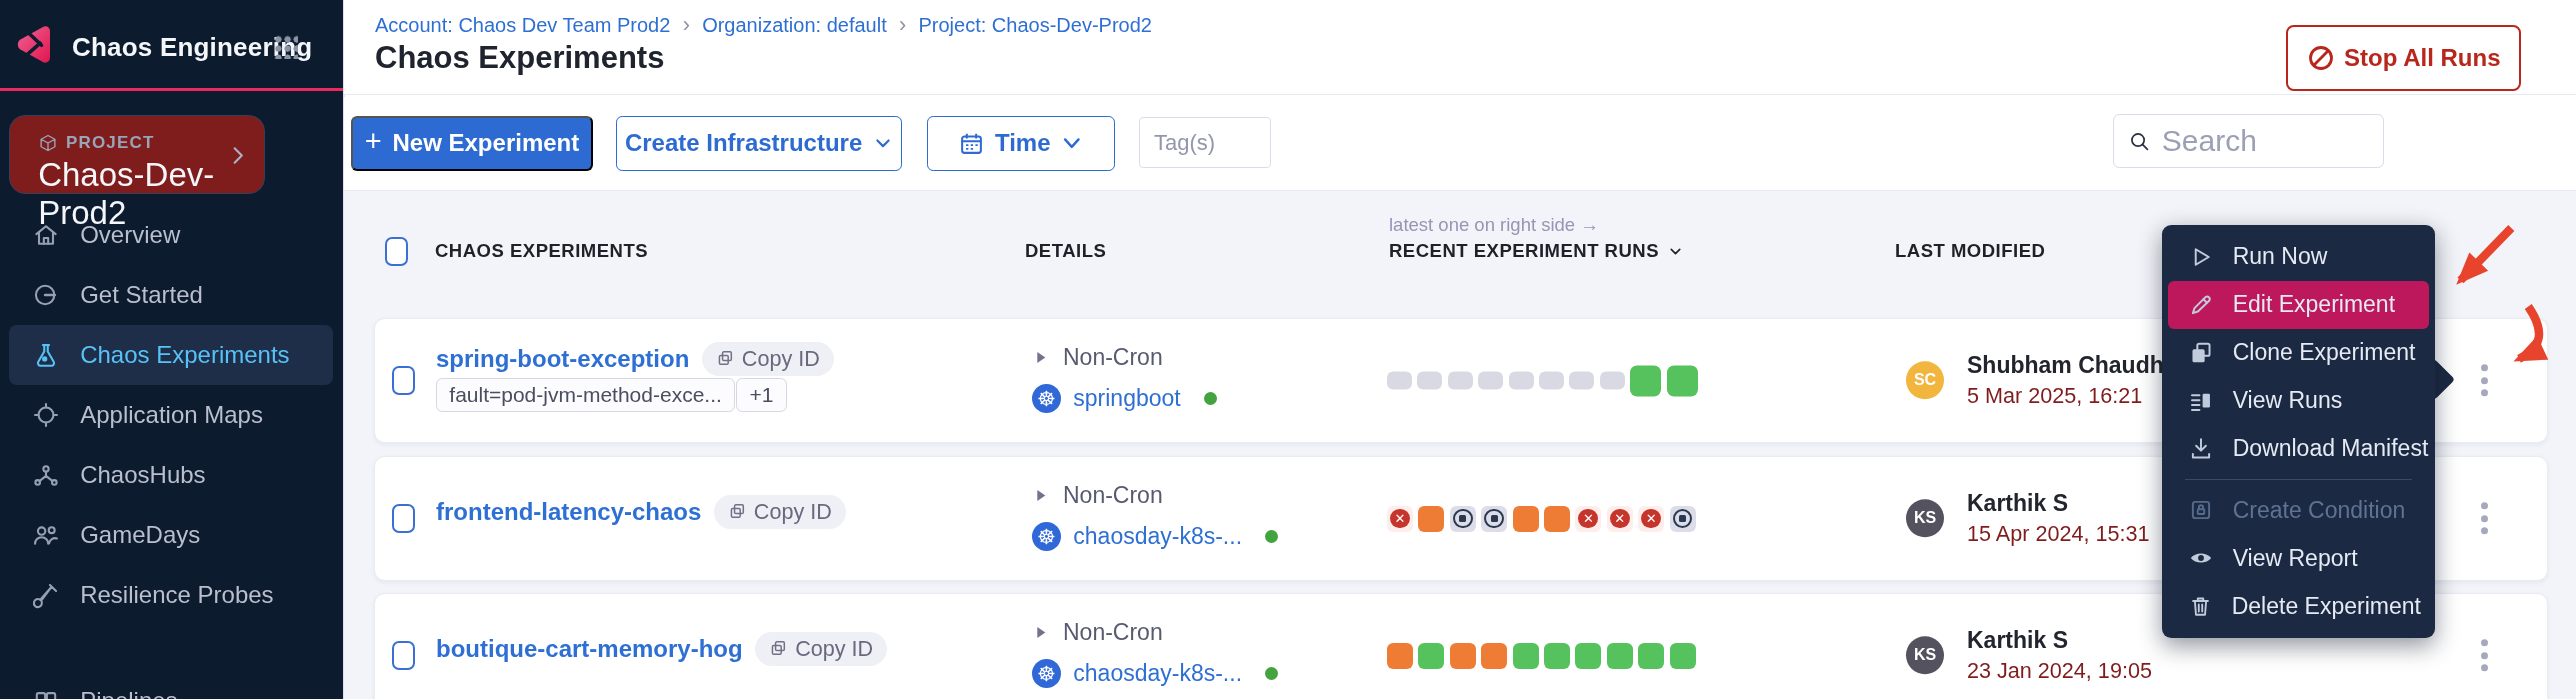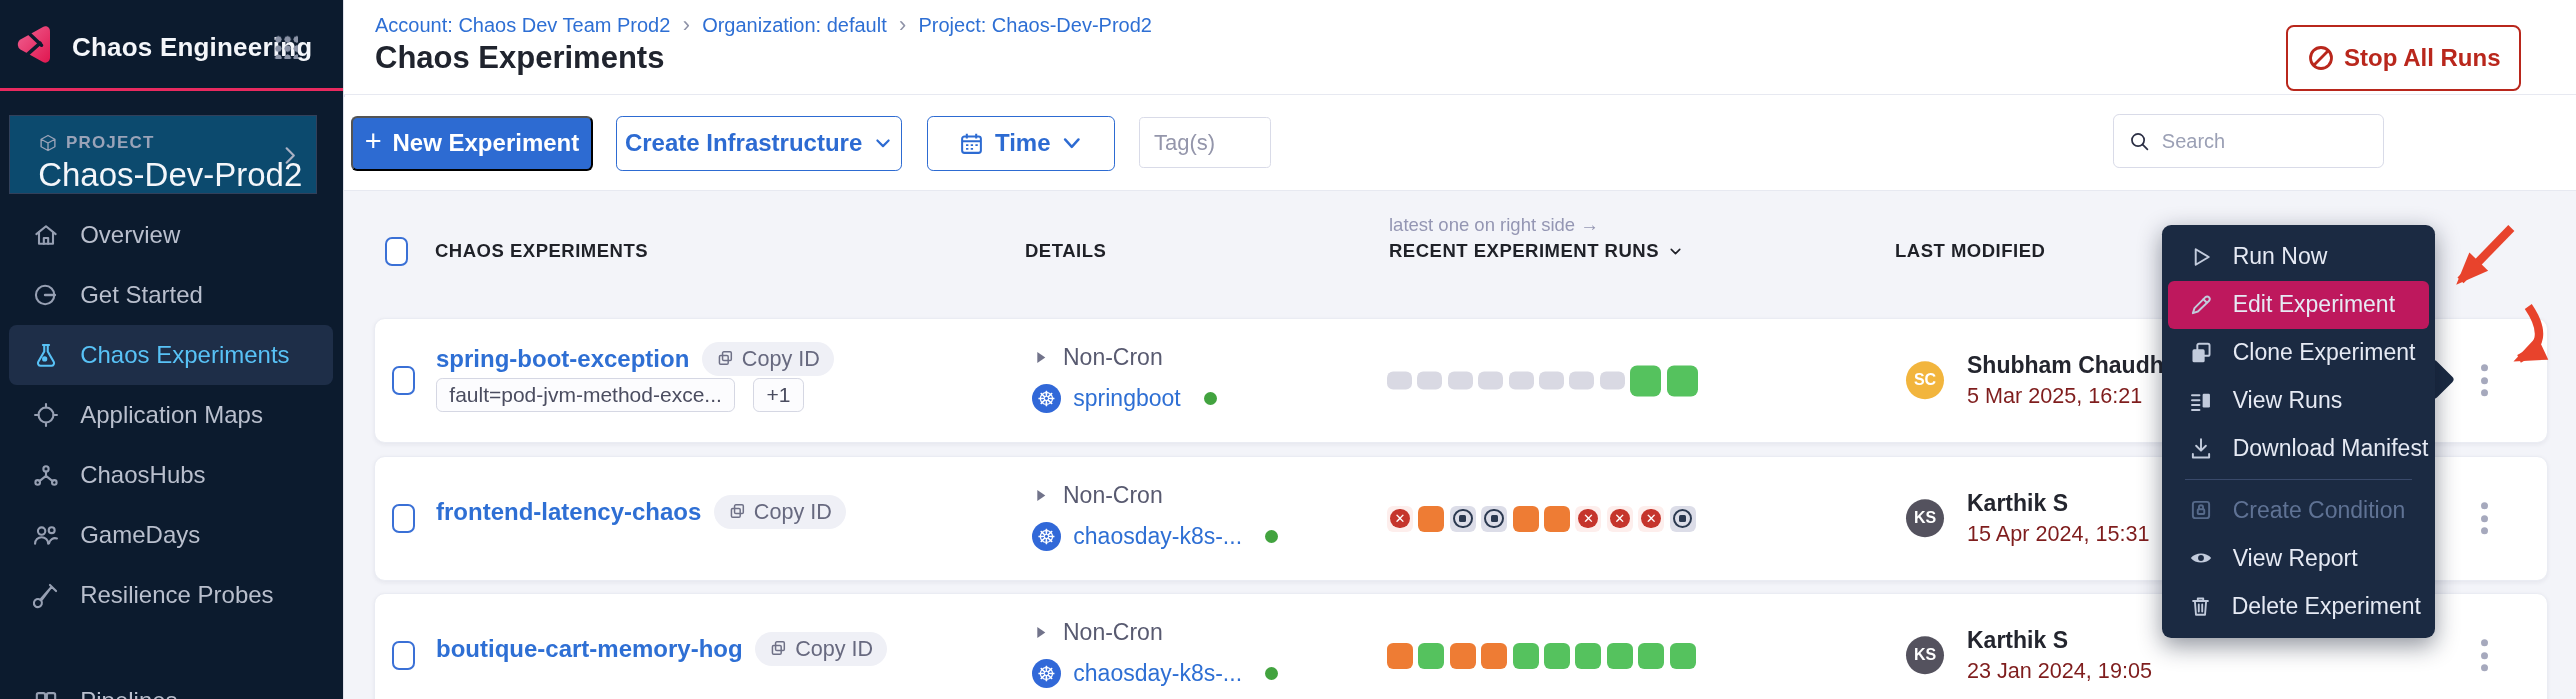--- a/index.html
+++ b/index.html
@@ -9,21 +9,21 @@
 
   
   #sidebar{position:absolute;left:0;top:0;width:343px;height:700px;background:var(--sidebar_bg,#0c1b2e)}
   #side-divider{position:absolute;left:343px;top:0;width:1.5px;height:700px;background:#dfe1ea}
   #app-header{position:absolute;left:0;top:0;width:343px;height:88px}
   #logo{position:absolute;left:12.3px;top:21.6px;width:45px;height:45px}
   #app-title{position:absolute;left:72px;top:32px;font-size:26px;font-weight:700;color:#f4f6fa;letter-spacing:0.2px}
   #grid-icon{position:absolute;left:273px;top:34px;width:25px;height:25px;
     background:radial-gradient(circle,#8b93a6 3.1px,transparent 3.5px);background-size:9.2px 9.2px;background-position:0.8px 0.8px}
   #brand-line{position:absolute;left:0;top:88px;width:343px;height:3.1px;background:var(--brand_pink,#e92a5f)}
-  #project-card{position:absolute;left:9.2px;top:115px;width:308px;height:79px;border:1.5px solid #32405a;border-radius:0;background:#0c4a6e;cursor:pointer}
+  #project-card{position:absolute;left:9.2px;top:115px;width:256px;height:79px;border:1.5px solid #32405a;border-radius:16px;background:#7f1d1d;cursor:pointer}
   #project-label-row{position:absolute;left:28px;top:17px;display:flex;align-items:center;gap:7.7px;color:#9aa3b8}
   #project-label{font-size:17px;font-weight:700;letter-spacing:1.2px;color:#9aa3b8}
   #project-name{position:absolute;left:28px;top:40px;font-size:33px;color:#f4f6fa}
   #project-chevron{position:absolute;right:15.4px;top:28px;color:#aab1c4}
   .nav-item{position:absolute;left:9.2px;width:324px;height:60px;display:flex;align-items:center;gap:20px;padding-left:23px;border-radius:7.7px;cursor:pointer;color:#b9bfcd}
   .nav-item .ic{color:#97a0b3}
   .nav-item.sel{background:#1e2e48;color:var(--sidebar_selected_text,#58c2f6)}
   .nav-item.sel .ic{color:var(--sidebar_selected_text,#58c2f6)}
   .nav-label{font-size:24px}
 
@@ -39,40 +39,40 @@
   #toolbar{position:absolute;left:344px;top:97px;width:2232px;height:94px;background:#fff;border-bottom:1.5px solid #e7e9f1}
   .tb-btn{position:absolute;top:18.5px;height:55px;display:flex;align-items:center;justify-content:center;gap:10.8px;
     border-radius:6.2px;font-size:24px;font-weight:700;cursor:pointer}
   #btn-new{left:7px;width:242px;background:var(--accent_blue,#2d6bd2);color:#fff}
   #btn-infra{left:272px;width:286px;background:#fff;border:1.9px solid var(--accent_blue,#2d6bd2);color:var(--accent_blue,#2d6bd2)}
   #btn-time{left:583px;width:188px;background:#fff;border:1.9px solid var(--accent_blue,#2d6bd2);color:var(--accent_blue,#2d6bd2)}
   #tags-input{position:absolute;left:795px;top:20px;width:132px;height:51px;border:1.5px solid #d9dbe8;border-radius:4.6px;
     font-size:22px;color:#4b4d60;padding:0 14px;outline:none;font-family:inherit}
   #tags-input::placeholder{color:#9496ab}
   #search-wrap{position:absolute;left:1769px;top:17px;width:271px;height:54px;border:1.5px solid #d9dbe8;border-radius:6.2px;background:#fff;display:flex;align-items:center;gap:10.8px;padding:0 14px}
-  #search-input{border:none;outline:none;font-size:20px;width:185px;color:#15803d;font-family:inherit}
+  #search-input{border:none;outline:none;font-size:30px;width:185px;color:#15803d;font-family:inherit}
   #search-input::placeholder{color:#9ba0b5}
 
   
   #content{position:absolute;left:344px;top:191px;width:2232px;height:509px;background:var(--content_bg,#f3f4f9)}
   #annotation{position:absolute;left:1045px;top:23px;font-size:18.5px;color:#9496b3}
   .col-head{position:absolute;top:49px;font-size:18.5px;font-weight:700;color:#1f2128;letter-spacing:0.5px;display:flex;align-items:center;gap:7.7px}
   #head-check{position:absolute;left:41px;top:46px}
   .checkbox{width:23px;height:29px;border:2.3px solid #3a70d6;border-radius:7px;background:#fff;cursor:pointer}
   #ch-name{left:91px}#ch-details{left:681px}#ch-runs{left:1045px}#ch-mod{left:1551px}
 
   .card{position:absolute;left:30px;width:2174px;height:125px;background:#fff;border:0.8px solid #eaecf3;border-radius:10.8px;
     box-shadow:0 1.5px 4.6px rgba(40,41,61,.06)}
   .card .checkbox{position:absolute;left:17px;top:50%;margin-top:-14.6px}
   .cell-name{position:absolute;left:61px;top:0;width:539px;height:100%}
   .name-line{position:absolute;left:0;display:flex;align-items:center;gap:12.3px}
   .exp-name{font-size:24px;font-weight:700;color:var(--link_blue,#2e6fd4);cursor:pointer}
   .copy-pill{display:flex;align-items:center;gap:6.2px;background:#eff0f6;border-radius:17px;height:34px;padding:0 14px;
     font-size:21.6px;color:#67697f;cursor:pointer}
-  .tag-line{position:absolute;left:0;display:flex;gap:18px}
+  .tag-line{position:absolute;left:0;display:flex;gap:1px}
   .tag-chip{height:34px;display:flex;align-items:center;padding:0 12.3px;border:1.5px solid #d5d7e3;background:#fcfcfe;border-radius:6.2px;font-size:21px;color:#4b4d60}
   .cell-details{position:absolute;left:657px;top:0;width:323px;height:100%}
   .sched-line{position:absolute;left:0;top:25px;display:flex;align-items:center;gap:14px;color:#585a70;font-size:23px}
   .infra-line{position:absolute;left:0;top:65px;display:flex;align-items:center;gap:12.3px}
   .k8s{width:29px;height:29px;border-radius:50%;background:#3168d8;color:#fff;display:flex;align-items:center;justify-content:center;
     font-size:21px;font-family:"DejaVu Sans",sans-serif}
   .infra-link{font-size:23px;color:var(--link_blue,#2e6fd4);cursor:pointer}
   .infra-dot{width:13px;height:13px;border-radius:50%;background:var(--infra_active_green,#42a33f);margin-left:10.8px}
   .cell-runs{position:absolute;left:1012px;top:50%;transform:translateY(-50%);font-size:0;white-space:nowrap}
   .badge{display:inline-block;width:26px;height:26px;border-radius:6.2px;margin-right:5.4px;vertical-align:middle;position:relative;cursor:pointer}

